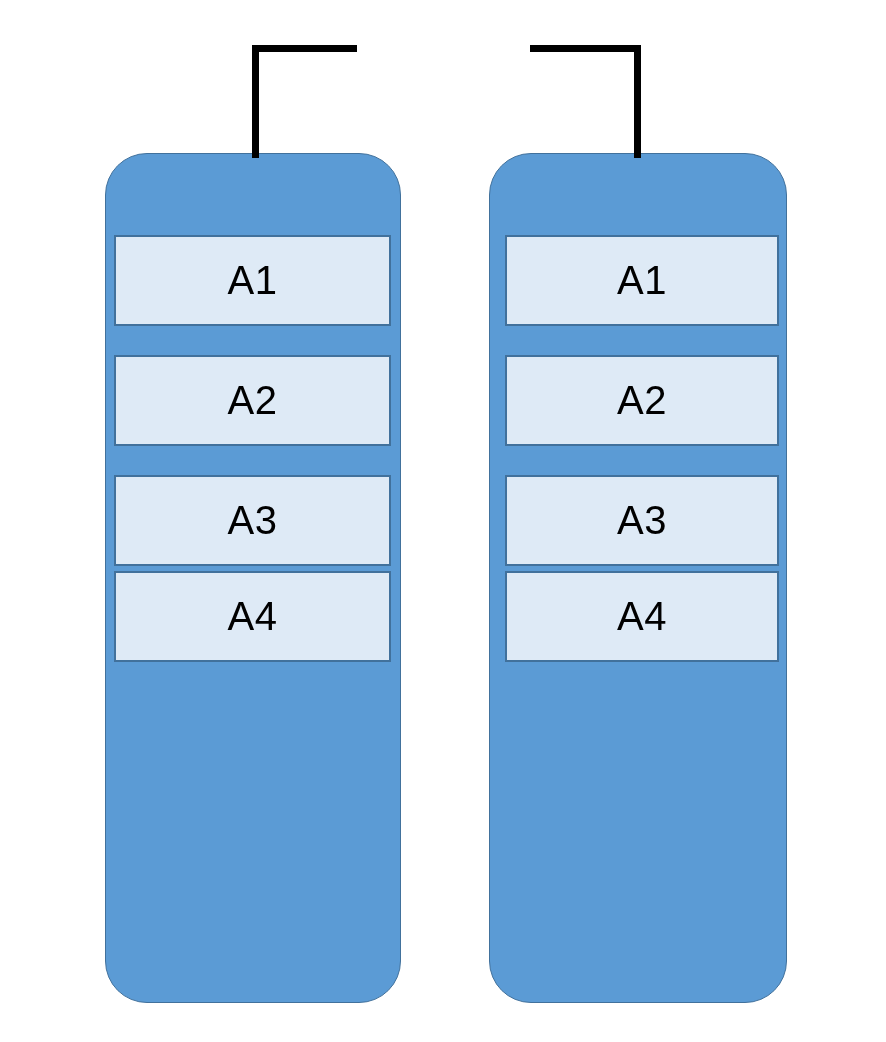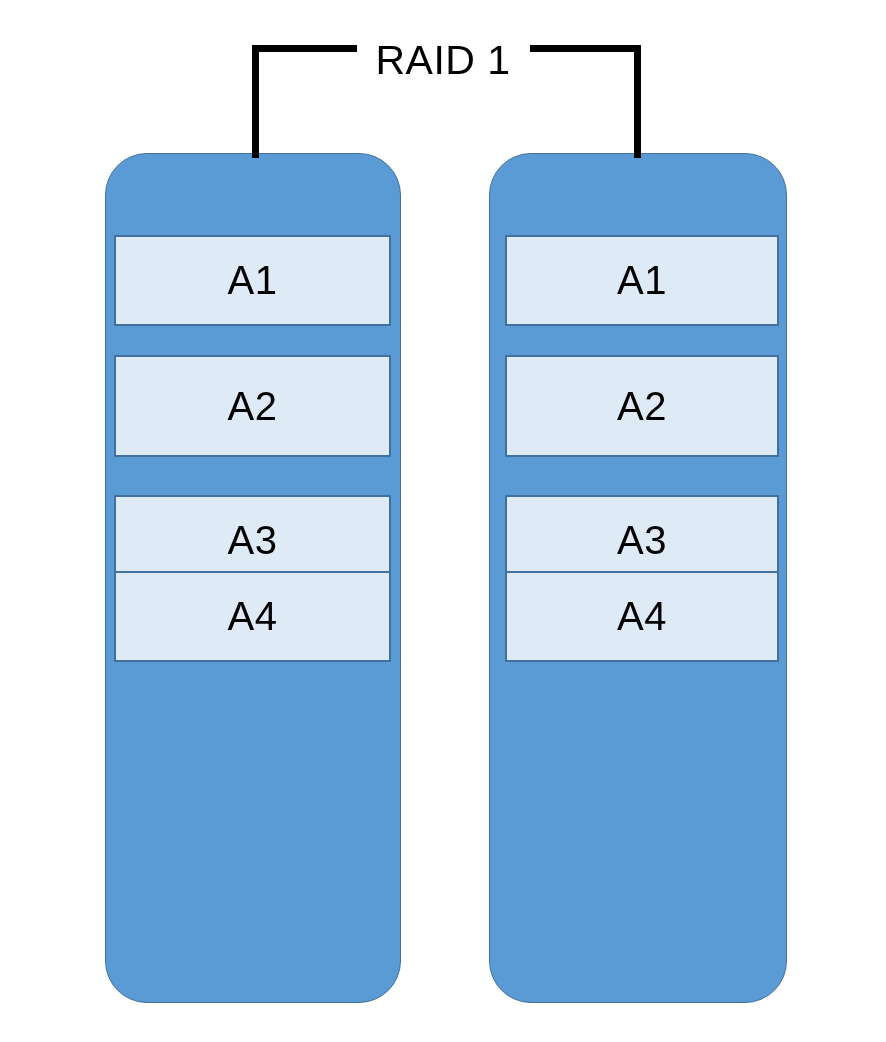--- a/index.html
+++ b/index.html
@@ -67,35 +67,34 @@
     align-items: center;
     justify-content: center;
     font-size: 40px;
     color: #000000;
     letter-spacing: 0.5px;
   }
   .disk-left .block  { left: 8px; width: 277px; }
   .disk-right .block { left: 15px; width: 274px; }
 
   .block-0 { top: 81px;  height: 91px; }
-  .block-1 { top: 201px; height: 102px; }
-  .block-2 { top: 321px; height: 91px; margin-top: 20px; }
+  .block-1 { top: 201px; height: 91px; }
+  .block-2 { top: 321px; height: 91px; }
   .block-3 { top: 417px; height: 91px; }
 </style>
 </head>
 <body>
 
 <div id="canvas">
 
   <svg class="bracket-svg" viewBox="0 0 886 200" width="886" height="200" xmlns="http://www.w3.org/2000/svg">
     <path d="M 357 48.5 L 255.5 48.5 L 255.5 158" fill="none" stroke="#000000" stroke-width="7" stroke-linecap="butt"></path>
     <path d="M 530 48.5 L 637.5 48.5 L 637.5 158" fill="none" stroke="#000000" stroke-width="7" stroke-linecap="butt"></path>
   </svg>
 
-  <div class="raid-label">RAID 1</div>
 
   <div class="disk disk-left">
     <div class="block block-0">A1</div>
     <div class="block block-1">A2</div>
     <div class="block block-2">A3</div>
     <div class="block block-3">A4</div>
   </div>
 
   <div class="disk disk-right">
     <div class="block block-0">A1</div>

